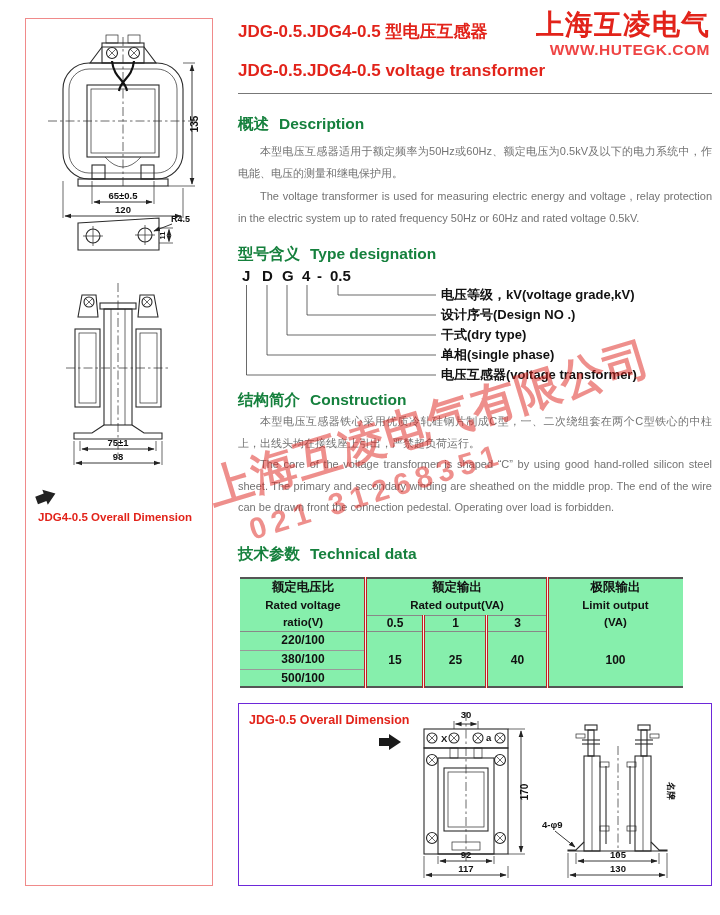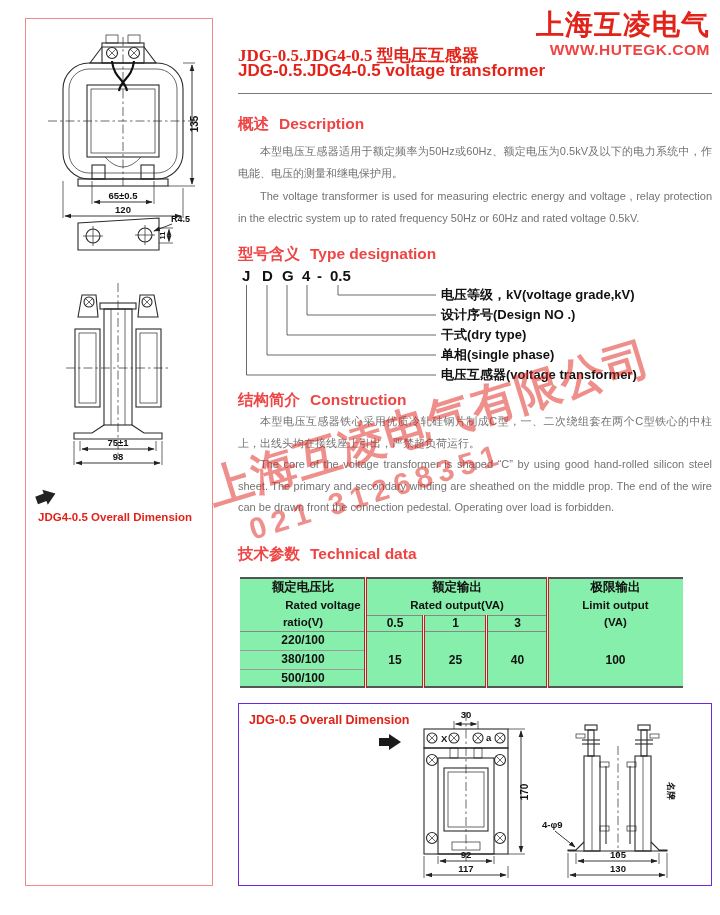--- a/index.html
+++ b/index.html
@@ -9,23 +9,23 @@
   }
   
   .panel{position:absolute;left:25px;top:18px;width:186px;height:866px;border:1px solid #f08a8a;background:#fff;}
   .panel-label{position:absolute;left:12px;top:492px;font-size:11.5px;font-weight:bold;color:#e2231a;white-space:nowrap;}
   .panel svg{position:absolute;left:0;top:0;}
   
   .content{position:absolute;left:238px;top:0;width:474px;height:915px;}
   .logo{position:absolute;right:2px;top:6px;font-size:28px;font-weight:bold;color:#e2231a;letter-spacing:1px;white-space:nowrap;}
   .website{position:absolute;right:2px;top:41px;font-size:15.5px;font-weight:bold;color:#ef4444;letter-spacing:.5px;}
   .title{position:absolute;left:0;font-size:17px;font-weight:bold;color:#e2231a;white-space:nowrap;}
-  .t-zh{top:44px;font-family:Liberation Serif, serif;} .t-en{top:61px;}
+  .t-zh{top:20px;} .t-en{top:61px;}
   .hr{position:absolute;left:0;top:93px;width:474px;height:1px;background:#777;}
-  .h{position:absolute;left:0;font-size:15.5px;font-weight:bold;color:#ef4444;white-space:nowrap;}
+  .h{position:absolute;left:0;font-size:15.5px;font-weight:bold;color:#15803d;white-space:nowrap;}
   .h .en{margin-left:10px;}
   .para{position:absolute;left:0;width:474px;font-size:11px;font-weight:normal;color:#737373;
         line-height:22px;text-align:justify;text-indent:2em;}
   .p-en{line-height:21.5px;}
   
   .typesvg{position:absolute;left:0;top:268px;}
   
   .table{position:absolute;left:2px;top:577px;width:443px;height:111px;background:#86efac;color:#111;}
   .cell{position:absolute;text-align:center;font-weight:bold;}
   .zh12{font-size:12.5px;} .en11{font-size:11.5px;} .v12{font-size:12px;}
@@ -218,21 +218,21 @@
   <div class="para" style="top:410px;">本型电压互感器铁心采用优质冷轧硅钢片制成C型，一、二次绕组套在两个C型铁心的中柱上，出线头均在接线座上引出，严禁超负荷运行。</div>
   <div class="para p-en" style="top:454px;">The core of the voltage transformer is shaped “C” by using good hand-rolled silicon steel sheet. The primary and secondary winding are sheathed on the middle prop. The end of the wire can be drawn front the connection pedestal. Operating over load is forbidden.</div>
 
   <div class="h" style="top:544px;">
     <span>技术参数</span><span class="en">Technical data</span>
   </div>
 
   <div class="table">
 
     <div class="cell zh12" style="left:0;top:1px;width:126px;height:18px;line-height:18px;">额定电压比</div>
-    <div class="cell en11" style="left:0;top:19px;width:126px;height:18px;line-height:18px;padding-left:20px;">Rated voltage</div>
+    <div class="cell en11" style="left:0;top:19px;width:126px;height:18px;line-height:18px;">Rated voltage</div>
     <div class="cell en11" style="left:0;top:37px;width:126px;height:17px;line-height:17px;">ratio(V)</div>
 
     <div class="cell zh12" style="left:126px;top:1px;width:182px;height:18px;line-height:18px;">额定输出</div>
     <div class="cell en11" style="left:126px;top:19px;width:182px;height:18px;line-height:18px;">Rated output(VA)</div>
 
     <div class="cell zh12" style="left:308px;top:1px;width:135px;height:18px;line-height:18px;">极限输出</div>
     <div class="cell en11" style="left:308px;top:19px;width:135px;height:18px;line-height:18px;">Limit output</div>
     <div class="cell en11" style="left:308px;top:37px;width:135px;height:17px;line-height:17px;">(VA)</div>
 
     <div class="cell v12" style="left:126px;top:38px;width:58px;height:16px;line-height:16px;">0.5</div>

